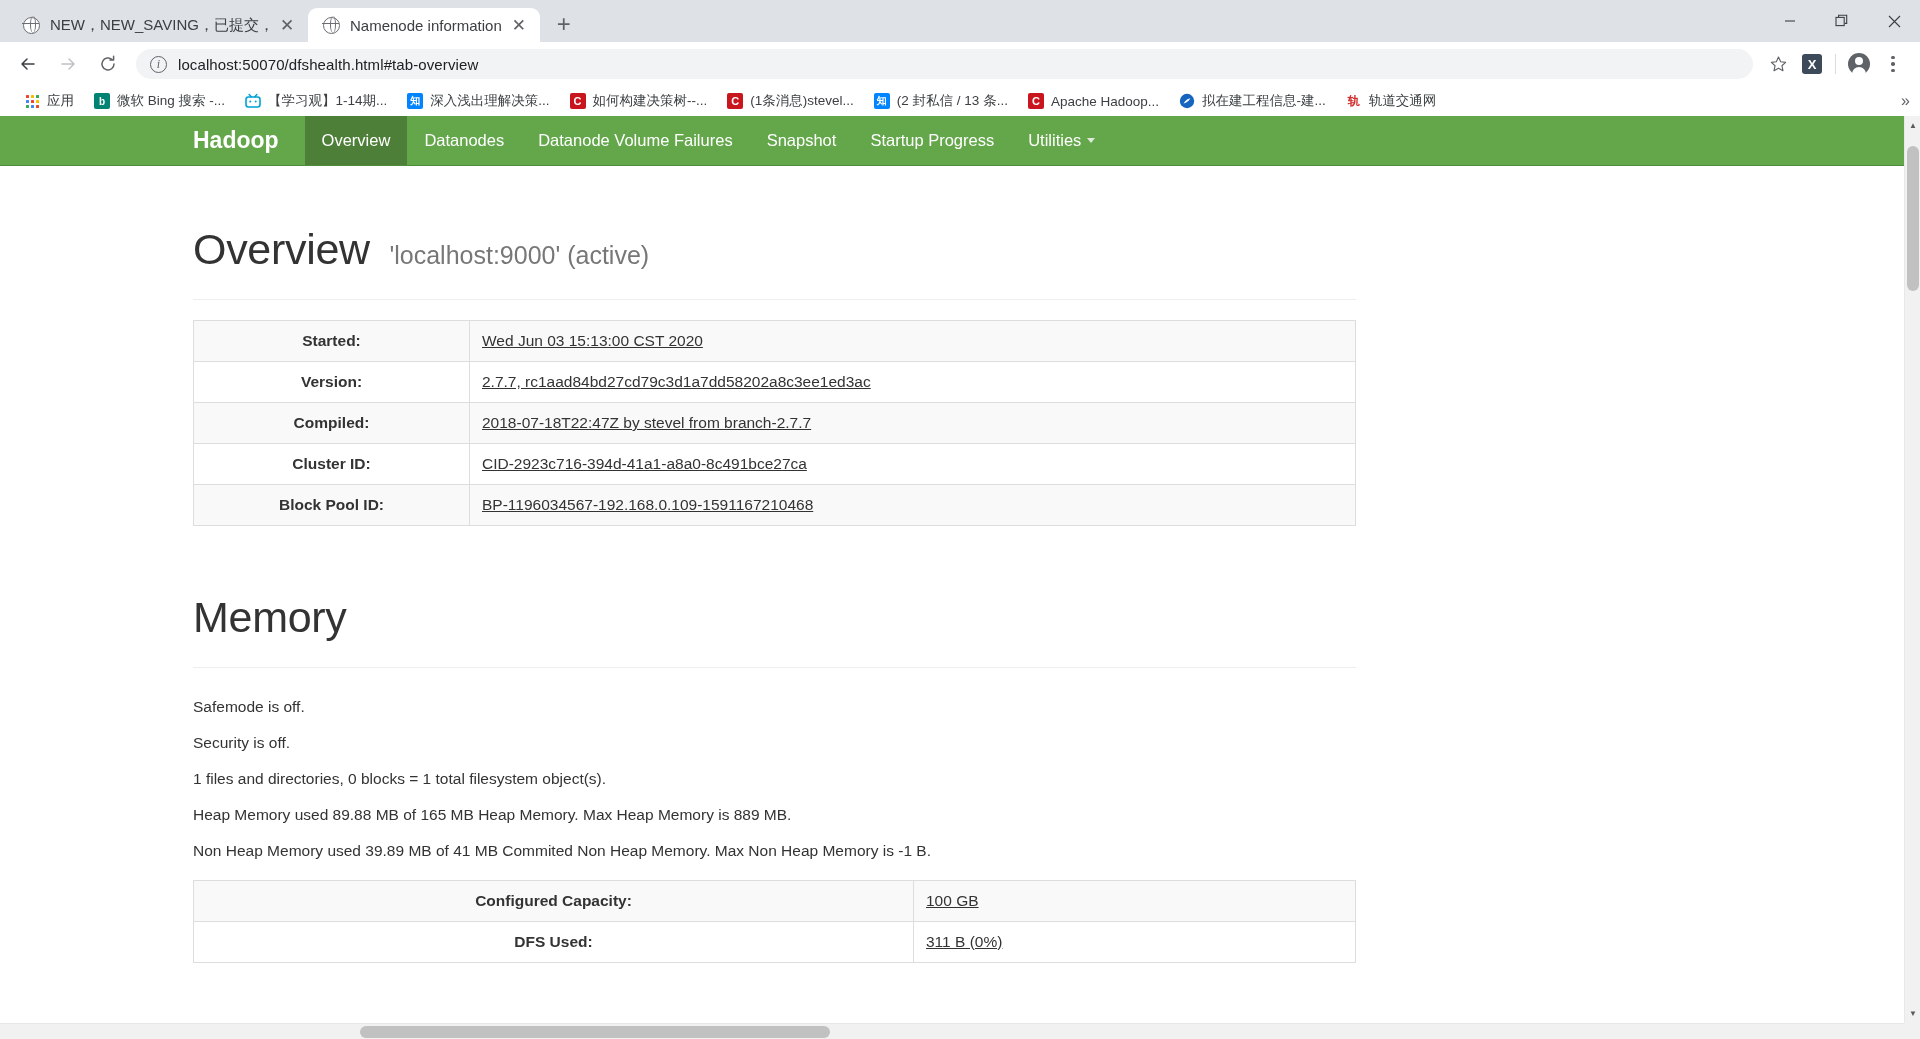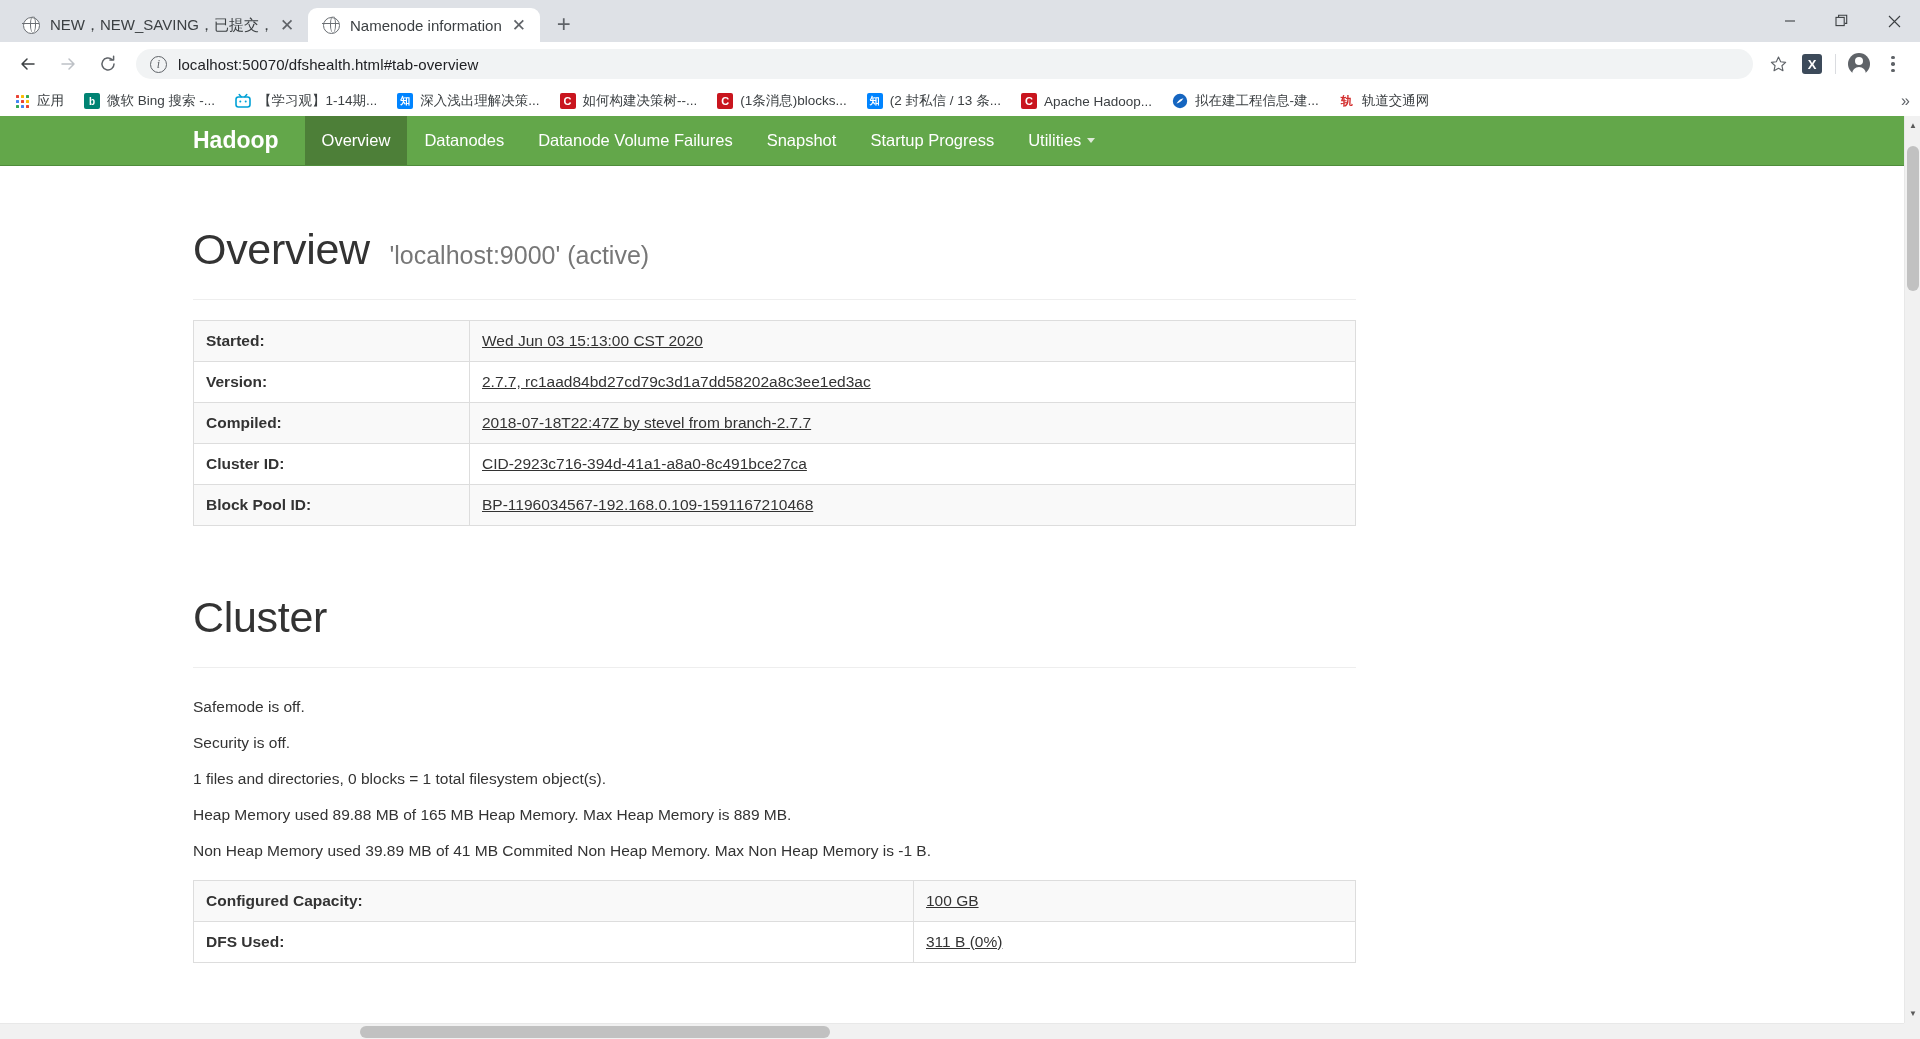--- a/index.html
+++ b/index.html
@@ -117,21 +117,21 @@
   .avatar-ic::before{content:"";position:absolute;left:7px;top:4px;width:8px;height:8px;border-radius:50%;background:#fff;}
   .avatar-ic::after{content:"";position:absolute;left:4px;top:13.5px;width:14px;height:9px;border-radius:7px 7px 0 0;background:#fff;}
   .kebab { display:flex;flex-direction:column;gap:3px;align-items:center; }
   .kebab span { width:3.5px;height:3.5px;border-radius:50%;background:#5f6368;display:block; }
 
   
   .bookmarks {
     height: 30px; flex:0 0 30px;
     background:#ffffff;
     display:flex; align-items:center;
-    padding: 0 8px 0 14px;
+    padding: 0 8px 0 24px;
     font-size: 13.5px; color:#3c4043;
     overflow:hidden;
     position:relative;
   }
   .bm { display:flex;align-items:center;margin-right:20px;white-space:nowrap; flex:0 0 auto; }
   .bm-ic { width:16px;height:16px;flex:0 0 16px;margin-right:7px;display:flex;align-items:center;justify-content:center; }
   .bm-label { font-size:13.5px; }
   .apps-grid { display:grid;grid-template-columns:repeat(3,3px);grid-template-rows:repeat(3,3px);gap:2px; }
   .apps-grid i { width:3px;height:3px;display:block;border-radius:.5px; }
   .sq { width:16px;height:16px;border-radius:2px;display:flex;align-items:center;justify-content:center;color:#fff;font-size:10px;font-weight:bold; }
@@ -181,21 +181,21 @@
 
   table.info {
     width: 100%; border-collapse: collapse;
     margin-top: 20px; font-size: 15.5px; color:#333;
     border:1px solid #dddddd;
   }
   table.info tr { border-bottom:1px solid #dddddd; }
   table.info tr:last-child { border-bottom:none; }
   table.info tr:nth-child(odd) { background:#f9f9f9; }
   table.info th {
-    text-align:left; font-weight:bold; padding:11px 12px;
+    text-align:center; font-weight:bold; padding:11px 12px;
     width: 276px; border-right:1px solid #dddddd;
   }
   table.info td { padding:11px 12px; font-weight:normal;text-decoration:underline; }
 
   h1.sum {
     font-size: 43px; font-weight: normal; color:#333;
     margin: 70px 0 0 0; line-height:1; letter-spacing:-0.3px;
   }
   p.sum-line { font-size:15.5px; color:#333; margin: 0 0 18px 0; }
   .sum-lines { margin-top: 30px; }
@@ -354,21 +354,21 @@
       <span class="bm-ic">
           <span class="sq" style="background:#C9151E;font-size:11px">C</span>
         </span>
       <span class="bm-label">如何构建决策树--...</span>
     </div>
 
     <div class="bm">
       <span class="bm-ic">
           <span class="sq" style="background:#C9151E;font-size:11px">C</span>
         </span>
-      <span class="bm-label">(1条消息)blocks...</span>
+      <span class="bm-label">(1条消息)stevel...</span>
     </div>
 
     <div class="bm">
       <span class="bm-ic">
           <span class="sq" style="background:#0084FF;font-size:10px">知</span>
         </span>
       <span class="bm-label">(2 封私信 / 13 条...</span>
     </div>
 
     <div class="bm">
@@ -441,21 +441,21 @@
               <th>Cluster ID:</th>
               <td>CID-2923c716-394d-41a1-a8a0-8c491bce27ca</td>
             </tr>
             <tr>
               <th>Block Pool ID:</th>
               <td>BP-1196034567-192.168.0.109-1591167210468</td>
             </tr>
           </tbody>
             </table>
 
-          <h1 class="sum">Cluster</h1>
+          <h1 class="sum">Memory</h1>
           <div class="hr"></div>
 
           <div class="sum-lines">
             <p class="sum-line">Safemode is off.</p>
             <p class="sum-line">Security is off.</p>
             <p class="sum-line">1 files and directories, 0 blocks = 1 total filesystem object(s).</p>
             <p class="sum-line">Heap Memory used 89.88 MB of 165 MB Heap Memory. Max Heap Memory is 889 MB.</p>
             <p class="sum-line">Non Heap Memory used 39.89 MB of 41 MB Commited Non Heap Memory. Max Non Heap Memory is -1 B.</p>
           </div>
 

